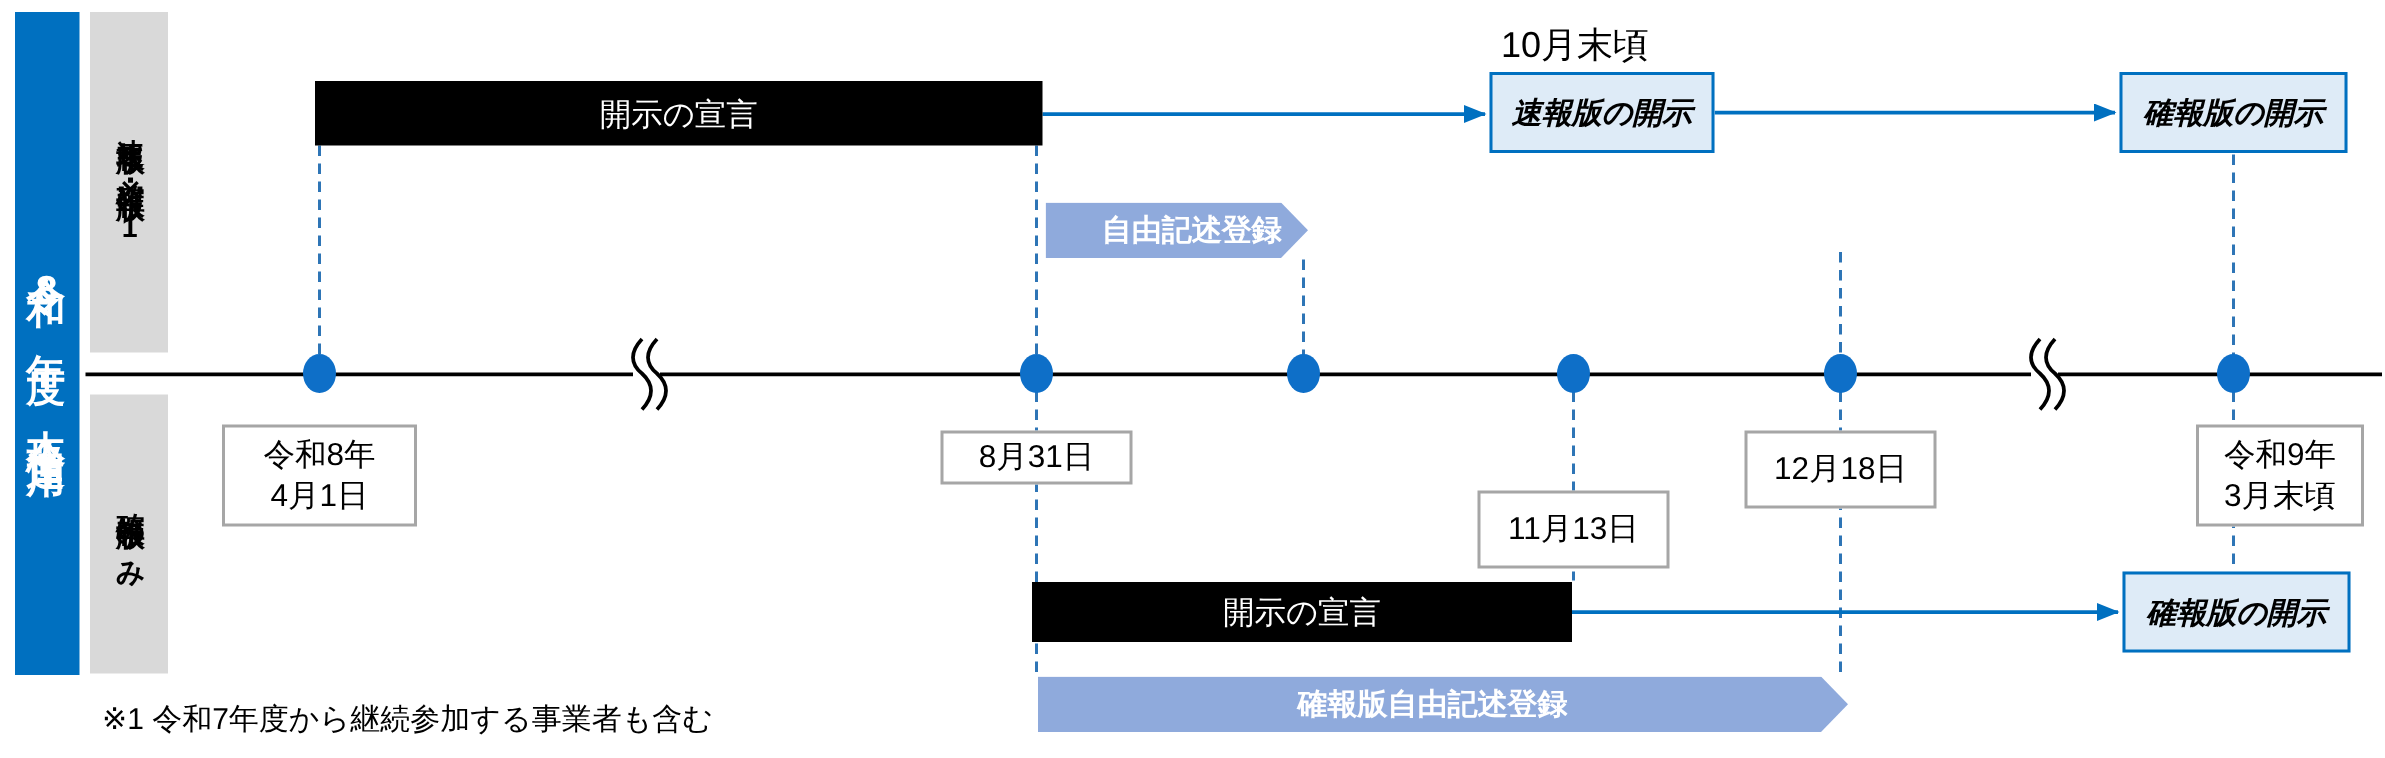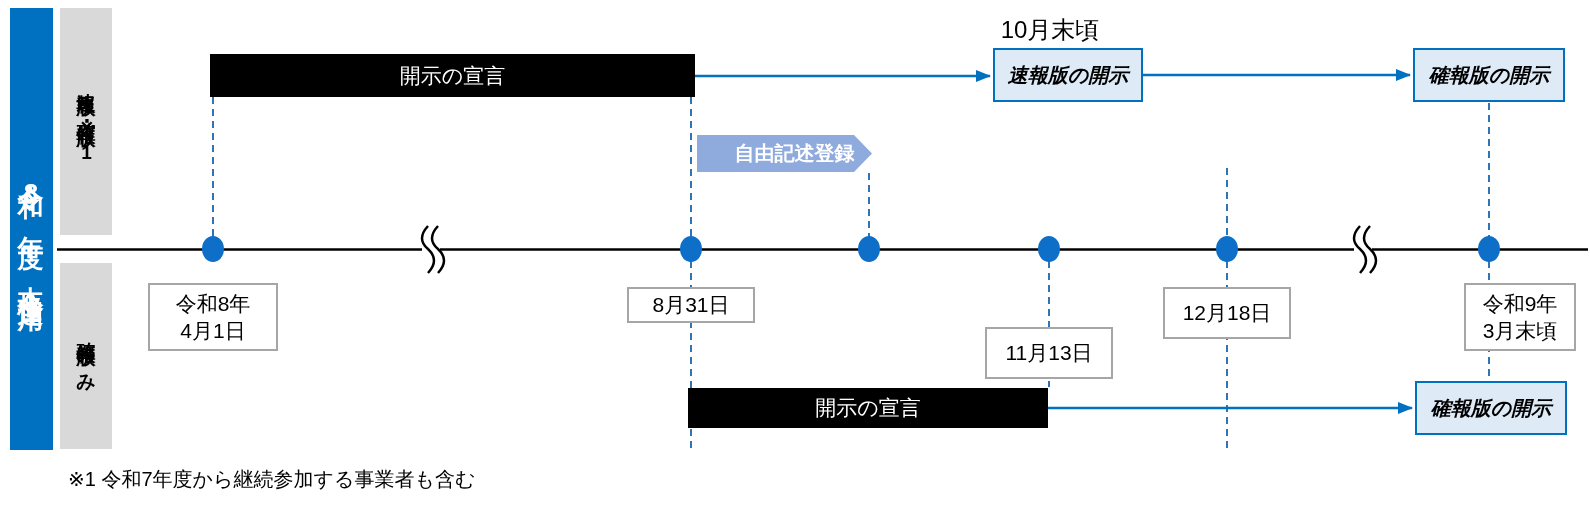--- a/index.html
+++ b/index.html
@@ -151,16 +151,17 @@
   <div class="date-box d-r8">令和8年
 4月1日</div>
   <div class="date-box d-831">8月31日</div>
   <div class="date-box d-1113">11月13日</div>
   <div class="date-box d-1218">12月18日</div>
   <div class="date-box d-r9">令和9年
 3月末頃</div>
 
   <div class="decl-bar decl-bottom">開示の宣言</div>
   <div class="outcome-box final-box-bottom">確報版の開示</div>
+  <div class="chev chev-final-bottom">確報版自由記述登録</div>
 
   <div class="footnote">※1 令和7年度から継続参加する事業者も含む</div>
 
 </div>
 
 </body></html>

